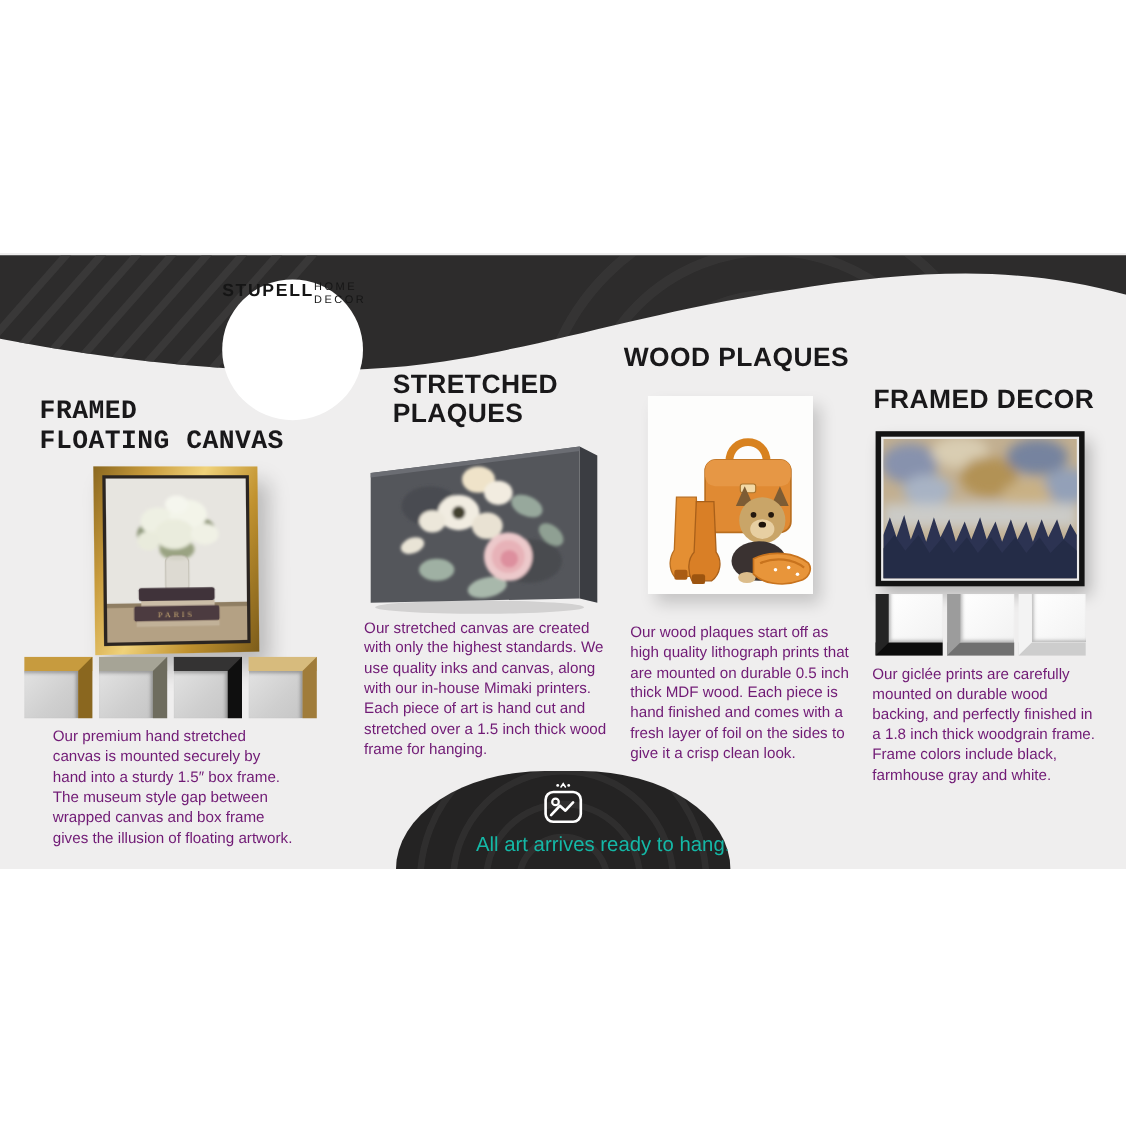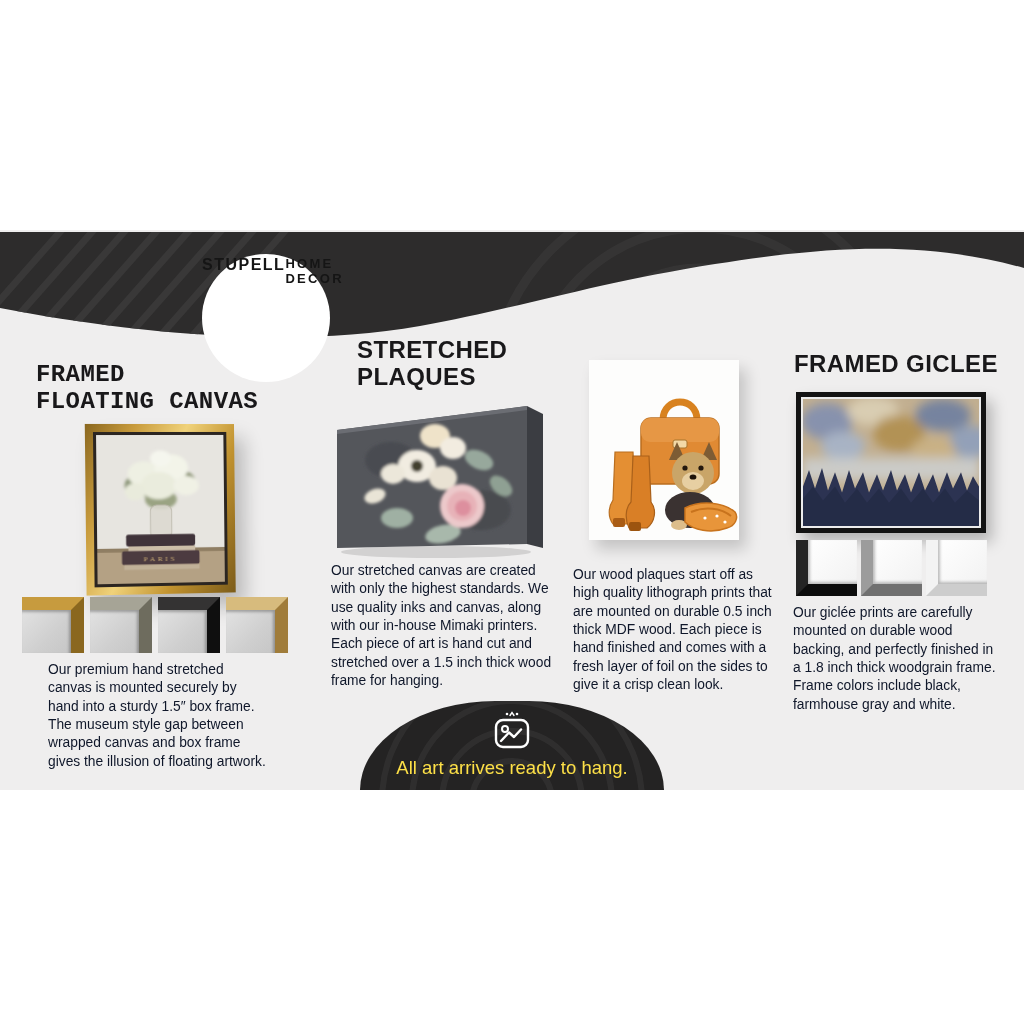--- a/index.html
+++ b/index.html
@@ -5,24 +5,24 @@
   html,body{margin:0;padding:0;background:#ffffff;}
   .stage{position:relative;width:1024px;height:1024px;background:#ffffff;overflow:hidden;
          font-family:"Liberation Sans", sans-serif;color:#222;}
   .gray-band{position:absolute;left:0;top:230px;width:1024px;height:560px;background:#efeeee;}
   .topwave{position:absolute;left:0;top:228px;width:1024px;height:118px;}
   
   .logo-circle{position:absolute;left:202px;top:254px;width:128px;height:128px;border-radius:50%;
                background:#ffffff;display:flex;flex-direction:row;align-items:flex-start;z-index:5;}
   .logo-s{margin-top:8px;width:62px;height:72px;}
   .logo-name{font-size:16px;font-weight:700;letter-spacing:1.5px;color:#151515;margin-top:2px;}
-  .logo-tag{font-size:13px;font-weight:700;letter-spacing:2.3px;color:#151515;margin-top:2px;}
+  .logo-tag{font-size:10px;font-weight:400;letter-spacing:2.3px;color:#151515;margin-top:2px;}
   
   .h{position:absolute;font-weight:800;font-size:24px;line-height:1.12;letter-spacing:.4px;color:#19181a;}
-  .p{position:absolute;font-size:13.8px;line-height:1.33;color:#0f172a;}
+  .p{position:absolute;font-size:13.8px;line-height:1.33;color:#701a75;}
   
   .float-frame{position:absolute;left:86px;top:424px;width:150px;height:170px;box-sizing:border-box;
     background:linear-gradient(115deg,#8a671f,#c89b3c 22%,#f0d27a 45%,#c1922f 70%,#7c5c1a);
     padding:8px;box-shadow:10px 14px 18px rgba(0,0,0,.22);
     transform:perspective(800px) rotateY(6deg) rotate(-.6deg);}
   .float-gap{width:100%;height:100%;box-sizing:border-box;background:#2b2521;padding:3px;}
   .float-art{width:100%;height:100%;}
   
   .samples{position:absolute;display:flex;gap:6px;}
   .sample{box-sizing:border-box;background:linear-gradient(135deg,#e2e2e2,#cfcfcf 60%,#c6c6c6);}
@@ -36,21 +36,21 @@
   .plaque{position:absolute;left:589px;top:360px;width:150px;height:180px;background:#fdfdfd;
           box-shadow:7px 9px 14px rgba(0,0,0,.18);}
   
   .giclee-frame{position:absolute;left:796px;top:392px;width:190px;height:141px;box-sizing:border-box;
                 background:#131313;padding:5px;box-shadow:6px 9px 14px rgba(0,0,0,.25);}
   .giclee-gap{width:100%;height:100%;box-sizing:border-box;background:#ececec;padding:2px;}
   .giclee-art{width:100%;height:100%;display:block;}
   
   .dome{position:absolute;left:360px;top:701px;width:304px;height:89px;background:#242323;
         border-radius:152px 152px 0 0 / 100px 100px 0 0;overflow:hidden;}
-  .dome-msg{position:absolute;left:0;right:0;top:56px;text-align:center;color:#fde047;font-size:18.5px;}
+  .dome-msg{position:absolute;left:0;right:0;top:56px;text-align:right;color:#14b8a6;font-size:18.5px;}
   .dome-icon{position:absolute;left:50%;top:10px;transform:translateX(-50%);}
 </style>
 </head>
 <body>
 
 <div class="stage">
 
   <div class="gray-band"></div>
 
   <svg class="topwave" viewBox="0 0 1024 118" preserveAspectRatio="none">
@@ -178,20 +178,21 @@
         <circle cx="131" cy="106" r="22" fill="#ecc9cb"></circle>
         <circle cx="131" cy="106" r="15" fill="#e7b2b8"></circle>
         <circle cx="132" cy="108" r="8" fill="#dd8f9e"></circle>
         <ellipse cx="62" cy="74" rx="12" ry="10" fill="#ece7da"></ellipse>
       </g>
     </svg>
   </div>
 
   <div class="p" style="left:331px;top:562px;width:222px;">Our stretched canvas are created with only the highest standards. We use quality inks and canvas, along with our in-house Mimaki printers. Each piece of art is hand cut and stretched over a 1.5 inch thick wood frame for hanging.</div>
 
+  <div class="h" style="left:567px;top:313px;">WOOD PLAQUES</div>
 
   <div class="plaque">
     <svg viewBox="0 0 150 180" width="150" height="180">
       <rect width="150" height="180" fill="#fdfdfc"></rect>
       <path d="M74,60 C74,36 108,36 108,60" fill="none" stroke="#d8821f" stroke-width="7"></path>
       <rect x="52" y="58" width="78" height="66" rx="10" fill="#e08a33" stroke="#b96e1f" stroke-width="1.5"></rect>
       <rect x="52" y="58" width="78" height="24" rx="9" fill="#e69745"></rect>
       <rect x="84" y="80" width="14" height="8" rx="2" fill="#f3d9a6" stroke="#a9742c" stroke-width="1"></rect>
       <path d="M26,92 L44,92 L46,140 C52,146 52,158 44,164 L24,164 C18,156 20,146 24,140 Z" fill="#e48f33" stroke="#b96e1f" stroke-width="1.2"></path>
       <path d="M44,96 L60,96 L62,142 C68,150 66,162 58,168 L40,168 C36,160 36,148 42,142 Z" fill="#d97f26" stroke="#a9601a" stroke-width="1.2"></path>
@@ -209,21 +210,21 @@
       <path d="M96,148 C112,140 134,142 146,152 C150,158 146,166 138,168 C122,174 104,170 96,162 Z" fill="#e8953a" stroke="#c8731d" stroke-width="1.5"></path>
       <path d="M102,152 C116,146 132,148 142,156" fill="none" stroke="#c8731d" stroke-width="2"></path>
       <circle cx="116" cy="158" r="1.6" fill="#fff"></circle>
         <circle cx="128" cy="156" r="1.6" fill="#fff"></circle>
         <circle cx="136" cy="162" r="1.6" fill="#fff"></circle>
     </svg>
   </div>
 
   <div class="p" style="left:573px;top:566px;width:208px;">Our wood plaques start off as high quality lithograph prints that are mounted on durable 0.5 inch thick MDF wood. Each piece is hand finished and comes with a fresh layer of foil on the sides to give it a crisp clean look.</div>
 
-  <div class="h" style="left:794px;top:351px;">FRAMED GICLEE</div>
+  <div class="h" style="left:794px;top:351px;">FRAMED DECOR</div>
 
   <div class="giclee-frame">
     <div class="giclee-gap">
       <svg class="giclee-art" viewBox="0 0 176 125" preserveAspectRatio="none">
         <defs>
             <filter id="soft3">
               <feGaussianBlur stdDeviation="5"></feGaussianBlur>
             </filter>
           </defs>
         <rect width="176" height="125" fill="#c2af90"></rect>

